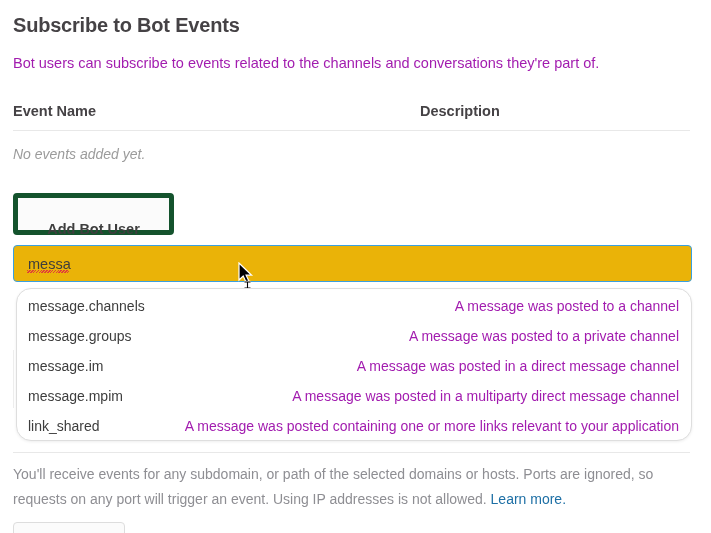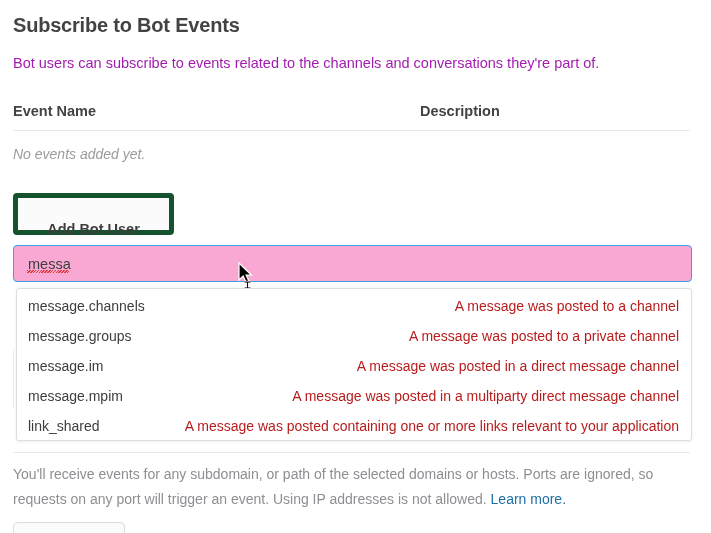--- a/index.html
+++ b/index.html
@@ -101,21 +101,21 @@
 
   
   .combo-input {
     position: absolute;
     left: 13px;
     top: 245px;
     width: 679px;
     height: 37px;
     border: 1.5px solid #3aa0e0;
     border-radius: 4px;
-    background: #f9a8d4;
+    background: #eab308;
     font-family: "Liberation Sans", sans-serif;
     font-size: 14.5px;
     color: #3d3d3d;
     padding: 0 14px;
     outline: none;
   }
   .spell-underline {
     position: absolute;
     left: 27px;
     top: 270px;
@@ -148,41 +148,41 @@
 
   
   .dropdown {
     position: absolute;
     left: 16px;
     top: 288px;
     width: 676px;
     height: 153px;
     background: #ffffff;
     border: 1px solid #dedede;
-    border-radius: 3px;
+    border-radius: 15px;
     box-shadow: 0 1px 3px rgba(0,0,0,0.07);
     overflow: hidden;
   }
   .dd-row {
     position: relative;
     height: 30px;
     line-height: 30px;
     padding: 0 12px 0 11px;
     cursor: pointer;
     white-space: nowrap;
   }
   .dd-row:first-child { margin-top: 2px; }
   .dd-name {
     font-size: 14px;
     color: #3d3d3d;
     float: left;
   }
   .dd-desc {
     font-size: 14px;
-    color: #b91c1c;
+    color: #a21caf;
     float: right;
   }
 
   
   .footer-rule {
     position: absolute;
     left: 13px;
     top: 452px;
     width: 677px;
     height: 1px;

